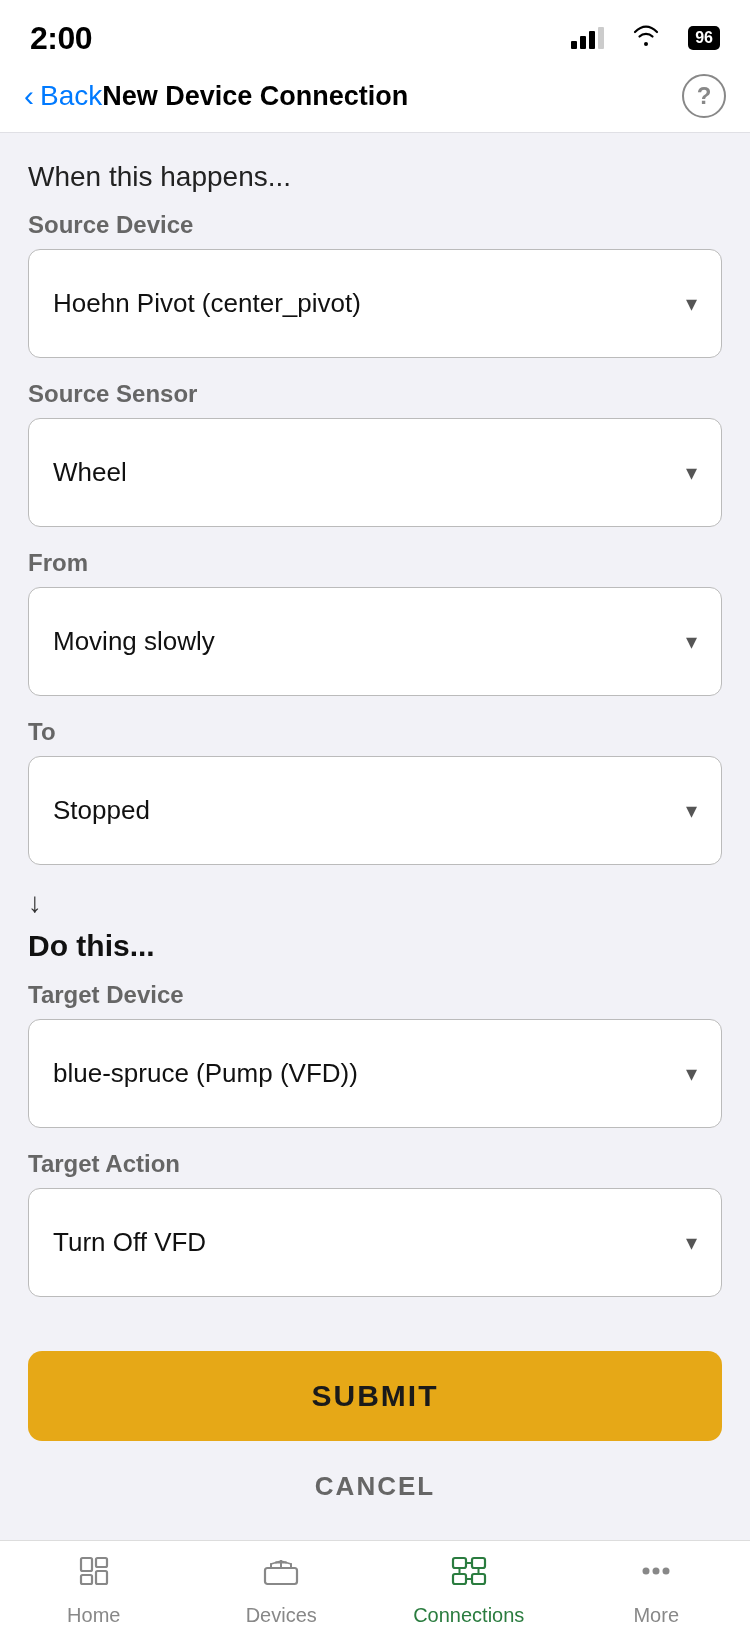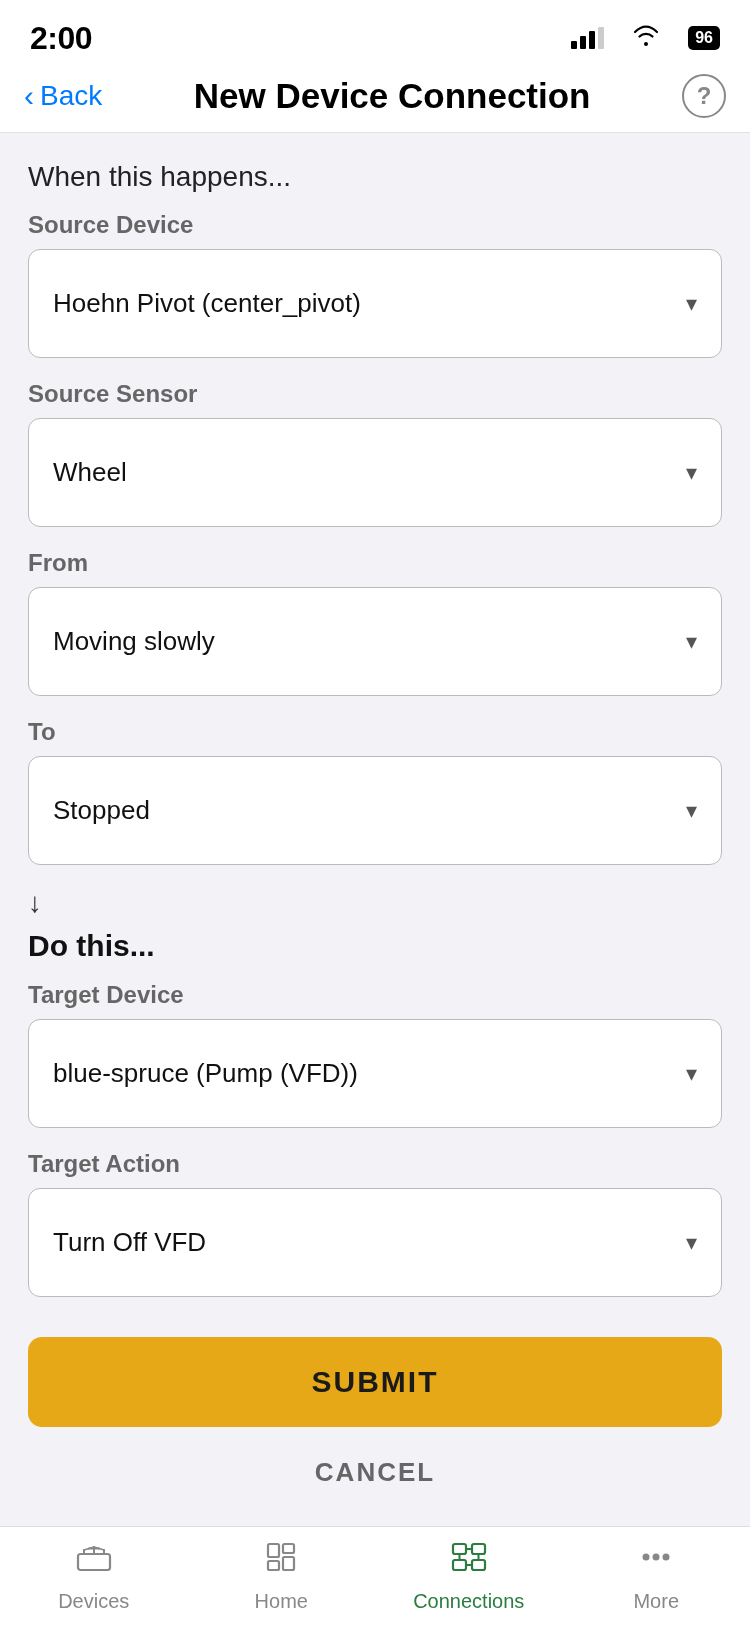--- a/index.html
+++ b/index.html
@@ -79,24 +79,23 @@
     .nav-back-chevron {
       font-size: 30px;
       color: #007aff;
       line-height: 1;
     }
     .nav-back-label {
       font-size: 28px;
       color: #007aff;
     }
     .nav-title {
-      font-size: 35px;
+      font-size: 27px;
       font-weight: 700;
       color: #000;
-      text-align: center;
       flex: 1;
     }
     .nav-help {
       width: 44px;
       height: 44px;
       border-radius: 50%;
       border: 2px solid #888;
       display: flex;
       align-items: center;
       justify-content: center;
@@ -169,21 +168,21 @@
       background: #e6a817;
       border: none;
       border-radius: 14px;
       width: 100%;
       padding: 28px;
       font-size: 30px;
       font-weight: 800;
       color: #1a1a1a;
       letter-spacing: 2px;
       cursor: pointer;
-      margin-top: 18px;
+      margin-top: 32px;
       margin-bottom: 12px;
     }
 
     .cancel-btn {
       background: transparent;
       border: none;
       width: 100%;
       padding: 18px;
       font-size: 26px;
       font-weight: 700;
@@ -312,45 +311,45 @@
 
   <button class="submit-btn">SUBMIT</button>
   <button class="cancel-btn">CANCEL</button>
 
 </div>
 
 <div class="tab-bar">
 
   <div class="tab-item">
     <span class="tab-icon">
+      <svg width="36" height="36" viewBox="0 0 36 36" fill="none">
+        <rect x="5" y="5" width="11" height="13" rx="1.5" stroke="#888" stroke-width="2.2" fill="none"></rect>
+        <rect x="5" y="22" width="11" height="9" rx="1.5" stroke="#888" stroke-width="2.2" fill="none"></rect>
+        <rect x="20" y="5" width="11" height="9" rx="1.5" stroke="#888" stroke-width="2.2" fill="none"></rect>
+        <rect x="20" y="18" width="11" height="13" rx="1.5" stroke="#888" stroke-width="2.2" fill="none"></rect>
+      </svg>
+    </span>
+    <span class="tab-label">Home</span>
+  </div>
+
+  <div class="tab-item">
+    <span class="tab-icon">
       <svg width="38" height="36" viewBox="0 0 38 36" fill="none">
         <rect x="3" y="15" width="32" height="16" rx="2.5" stroke="#888" stroke-width="2.2" fill="none"></rect>
         <line x1="9" y1="11" x2="9" y2="15" stroke="#888" stroke-width="2" stroke-linecap="round"></line>
         <line x1="19" y1="8" x2="19" y2="15" stroke="#888" stroke-width="2" stroke-linecap="round"></line>
         <line x1="29" y1="11" x2="29" y2="15" stroke="#888" stroke-width="2" stroke-linecap="round"></line>
         <line x1="14" y1="9.5" x2="9" y2="11" stroke="#888" stroke-width="1.8" stroke-linecap="round"></line>
         <line x1="24" y1="9.5" x2="29" y2="11" stroke="#888" stroke-width="1.8" stroke-linecap="round"></line>
         <line x1="14" y1="9.5" x2="24" y2="9.5" stroke="#888" stroke-width="1.8" stroke-linecap="round"></line>
         <line x1="19" y1="8" x2="14" y2="9.5" stroke="#888" stroke-width="1.8" stroke-linecap="round"></line>
         <line x1="19" y1="8" x2="24" y2="9.5" stroke="#888" stroke-width="1.8" stroke-linecap="round"></line>
       </svg>
     </span>
     <span class="tab-label">Devices</span>
-  </div>
-
-  <div class="tab-item">
-    <span class="tab-icon">
-      <svg width="36" height="36" viewBox="0 0 36 36" fill="none">
-        <rect x="5" y="5" width="11" height="13" rx="1.5" stroke="#888" stroke-width="2.2" fill="none"></rect>
-        <rect x="5" y="22" width="11" height="9" rx="1.5" stroke="#888" stroke-width="2.2" fill="none"></rect>
-        <rect x="20" y="5" width="11" height="9" rx="1.5" stroke="#888" stroke-width="2.2" fill="none"></rect>
-        <rect x="20" y="18" width="11" height="13" rx="1.5" stroke="#888" stroke-width="2.2" fill="none"></rect>
-      </svg>
-    </span>
-    <span class="tab-label">Home</span>
   </div>
 
   <div class="tab-item">
     <span class="tab-icon active">
       <svg width="38" height="36" viewBox="0 0 38 36" fill="none">
         <rect x="3" y="5" width="13" height="10" rx="2" stroke="#2a7c3f" stroke-width="2.2" fill="none"></rect>
         <rect x="22" y="5" width="13" height="10" rx="2" stroke="#2a7c3f" stroke-width="2.2" fill="none"></rect>
         <rect x="3" y="21" width="13" height="10" rx="2" stroke="#2a7c3f" stroke-width="2.2" fill="none"></rect>
         <rect x="22" y="21" width="13" height="10" rx="2" stroke="#2a7c3f" stroke-width="2.2" fill="none"></rect>
         <line x1="16" y1="10" x2="22" y2="10" stroke="#2a7c3f" stroke-width="2" stroke-linecap="round"></line>

